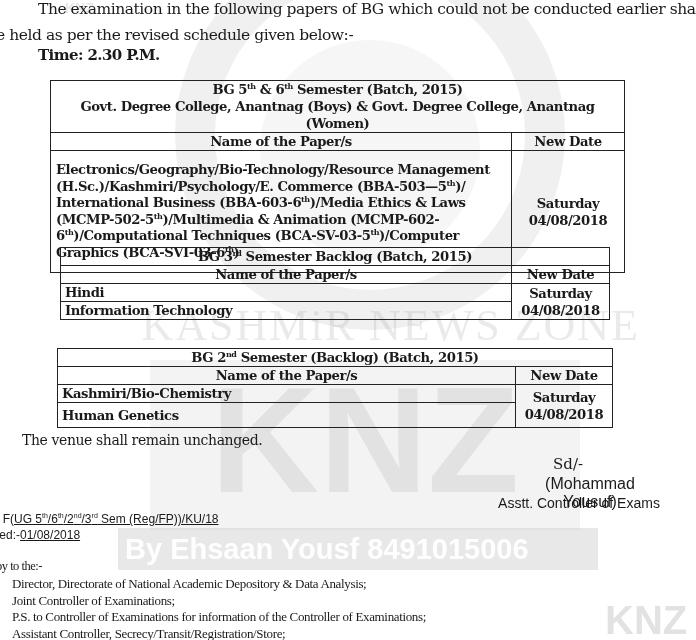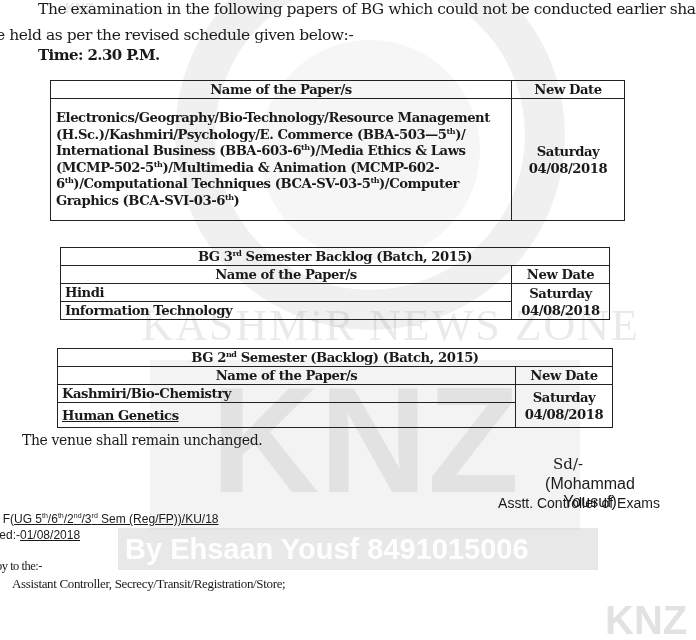--- a/index.html
+++ b/index.html
@@ -71,21 +71,21 @@
     table.sched sup { font-size: 8px; line-height: 0; vertical-align: super; }
     .c { text-align: center; }
     .t1 { left: 50px; top: 80px; width: 575px; }
     .t1 .paper { line-height: 16.5px; padding: 11px 5px; }
     .t1 .date { width: 113px; }
     .t2 { left: 60px; top: 247px; width: 550px; border-radius: 13px; }
     .t2 .date { width: 98px; }
     .t3 { left: 57px; top: 348px; width: 556px; }
     .t3 .date { width: 97px; }
     .t3 .row-a { height: 16px; }
-    .t3 .row-b { height: 25px; text-decoration: underline; }
+    .t3 .row-b { height: 25px; }
 
     .venue { left: 22px; top: 432px; font-size: 14px; letter-spacing: -0.4px; text-align: right; }
 
     .sig { position: absolute; z-index: 2; text-align: center; font-family: "Liberation Sans", sans-serif; }
     .sig-sd { left: 553px; top: 455px; font-family: "DejaVu Serif", serif; font-size: 15px; }
     .sig-name { left: 520px; top: 475px; width: 140px; font-size: 16px; }
     .sig-title { left: 484px; top: 495px; width: 190px; font-size: 14px; }
 
     .ref { position: absolute; z-index: 2; font-family: "Liberation Sans", sans-serif; font-size: 12px; white-space: nowrap; }
     .ref u { text-decoration: underline; }
@@ -109,20 +109,26 @@
 <div class="wm wm-ehsaan"></div>
 <div class="wm wm-ehsaan-text">By Ehsaan Yousf   8491015006</div>
 <div class="wm wm-knz-small">KNZ</div>
 
 <div class="text intro1">The examination in the following papers of BG which could not be conducted earlier shall now</div>
 <div class="text intro2">e held as per the revised schedule given below:-</div>
 <div class="text time">Time: 2.30 P.M.</div>
 
 <table class="sched t1">
   <tbody>
+      <tr>
+    <td colspan="2" class="c">
+      <span id="t1-title">BG 5<sup>th</sup> &amp; 6<sup>th</sup> Semester (Batch, 2015)</span><br>
+      <span>Govt. Degree College, Anantnag (Boys) &amp; Govt. Degree College, Anantnag (Women)</span>
+    </td>
+  </tr>
   <tr>
     <td class="c">Name of the Paper/s</td>
     <td class="c date">New Date</td>
   </tr>
   <tr>
     <td class="paper" id="t1-papers">Electronics/Geography/Bio-Technology/Resource Management (H.Sc.)/Kashmiri/Psychology/E. Commerce (BBA-503—5<sup>th</sup>)/ International Business (BBA-603-6<sup>th</sup>)/Media Ethics &amp; Laws (MCMP-502-5<sup>th</sup>)/Multimedia &amp; Animation (MCMP-602-6<sup>th</sup>)/Computational Techniques (BCA-SV-03-5<sup>th</sup>)/Computer Graphics (BCA-SVI-03-6<sup>th</sup>)</td>
     <td class="c date">
       <span>Saturday</span><br>
       <span>04/08/2018</span>
     </td>
@@ -182,15 +188,18 @@
 
 <div class="ref ref1">
   <span>. F(</span><u id="ref-no">UG 5<sup>th</sup>/6<sup>th</sup>/2<sup>nd</sup>/3<sup>rd</sup> Sem (Reg/FP))/KU/18</u>
 </div>
 <div class="ref ref2">
   <span>ted:-</span><u>01/08/2018</u>
 </div>
 
 <div class="copyto">py to the:-</div>
 <div class="cc-list">
+  <div class="cc-item">Director, Directorate of National Academic Depository &amp; Data Analysis;</div>
+  <div class="cc-item">Joint Controller of Examinations;</div>
+  <div class="cc-item">P.S. to Controller of Examinations for information of the Controller of Examinations;</div>
   <div class="cc-item">Assistant Controller, Secrecy/Transit/Registration/Store;</div>
 
 </div>
 
 </body></html>

